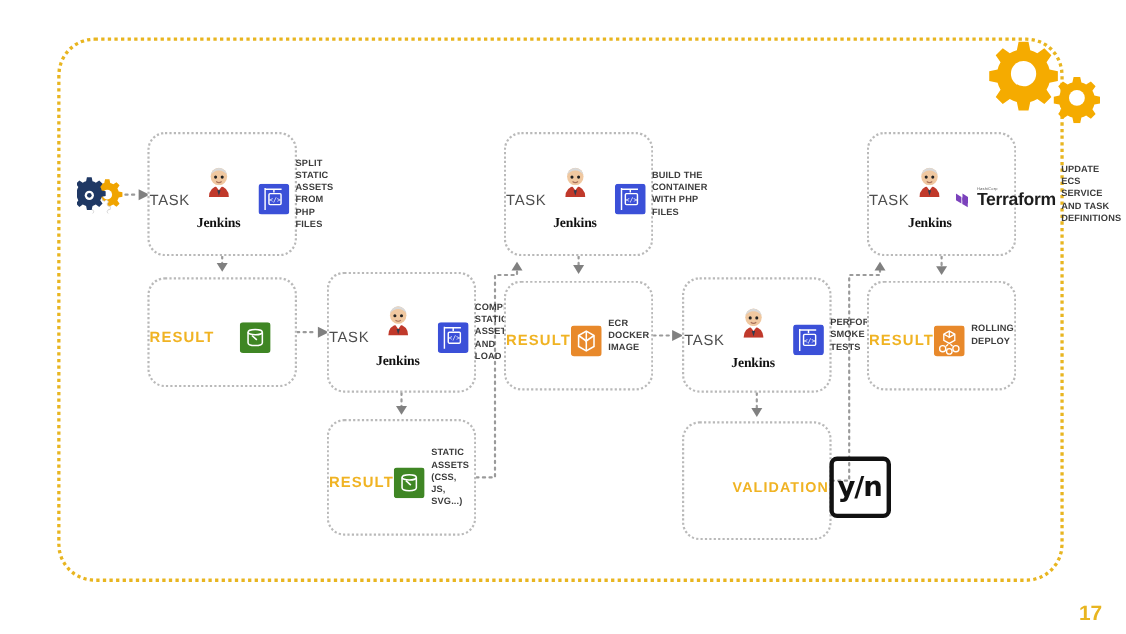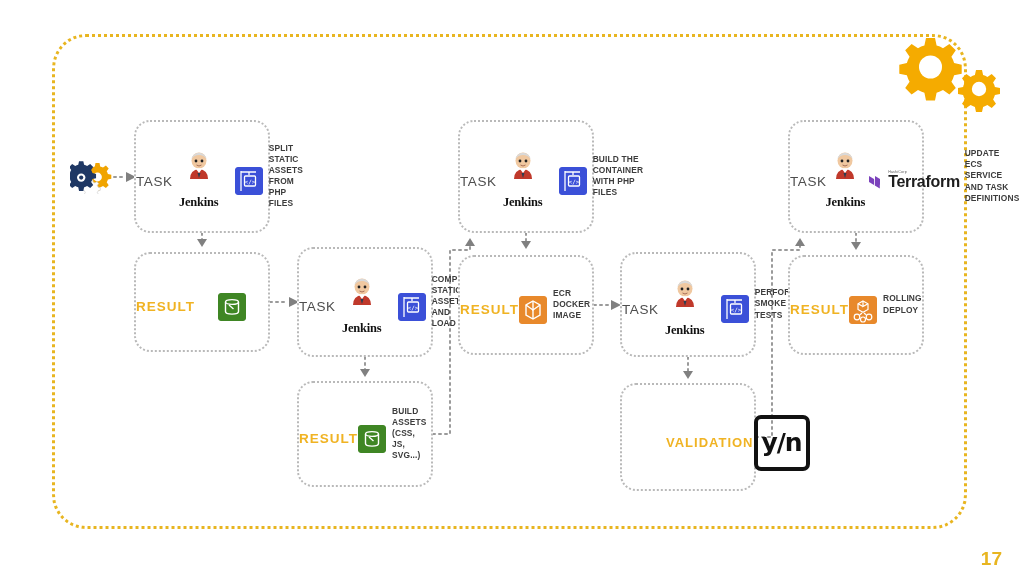--- a/index.html
+++ b/index.html
@@ -228,21 +228,21 @@
     <div class="node-icons">
       <svg class="sq-icon" viewBox="0 0 28 28">
         <rect width="28" height="28" rx="2" fill="#3f8624"></rect>
         <g stroke="#ffffff" stroke-width="1.4" fill="none">
           <ellipse cx="14" cy="9" rx="6.5" ry="2.4"></ellipse>
           <path d="M7.5 9 v9.5 q0 2.6 6.5 2.6 t6.5-2.6 V9"></path>
           <path d="M11 12 l4.5 4"></path>
         </g>
       </svg>
     </div>
-    <div class="node-caption">BUILD ASSETS
+    <div class="node-caption">STATIC ASSETS
 (CSS, JS, SVG...)</div>
   </div>
 
   <div class="node" style="left:458px;top:120px;width:136px;height:113px;">
     <div class="node-title">TASK</div>
     <div class="node-icons">
       <div class="jenkins-logo">
         <svg width="26" height="27" viewBox="0 0 26 27">
           <ellipse cx="13" cy="8.5" rx="7.5" ry="8" fill="#f0c8a0"></ellipse>
           <path d="M5.5 7 a7.6 7.6 0 0 1 15 0 a9 9 0 0 0 -15 0z" fill="#d9d9d9"></path>

